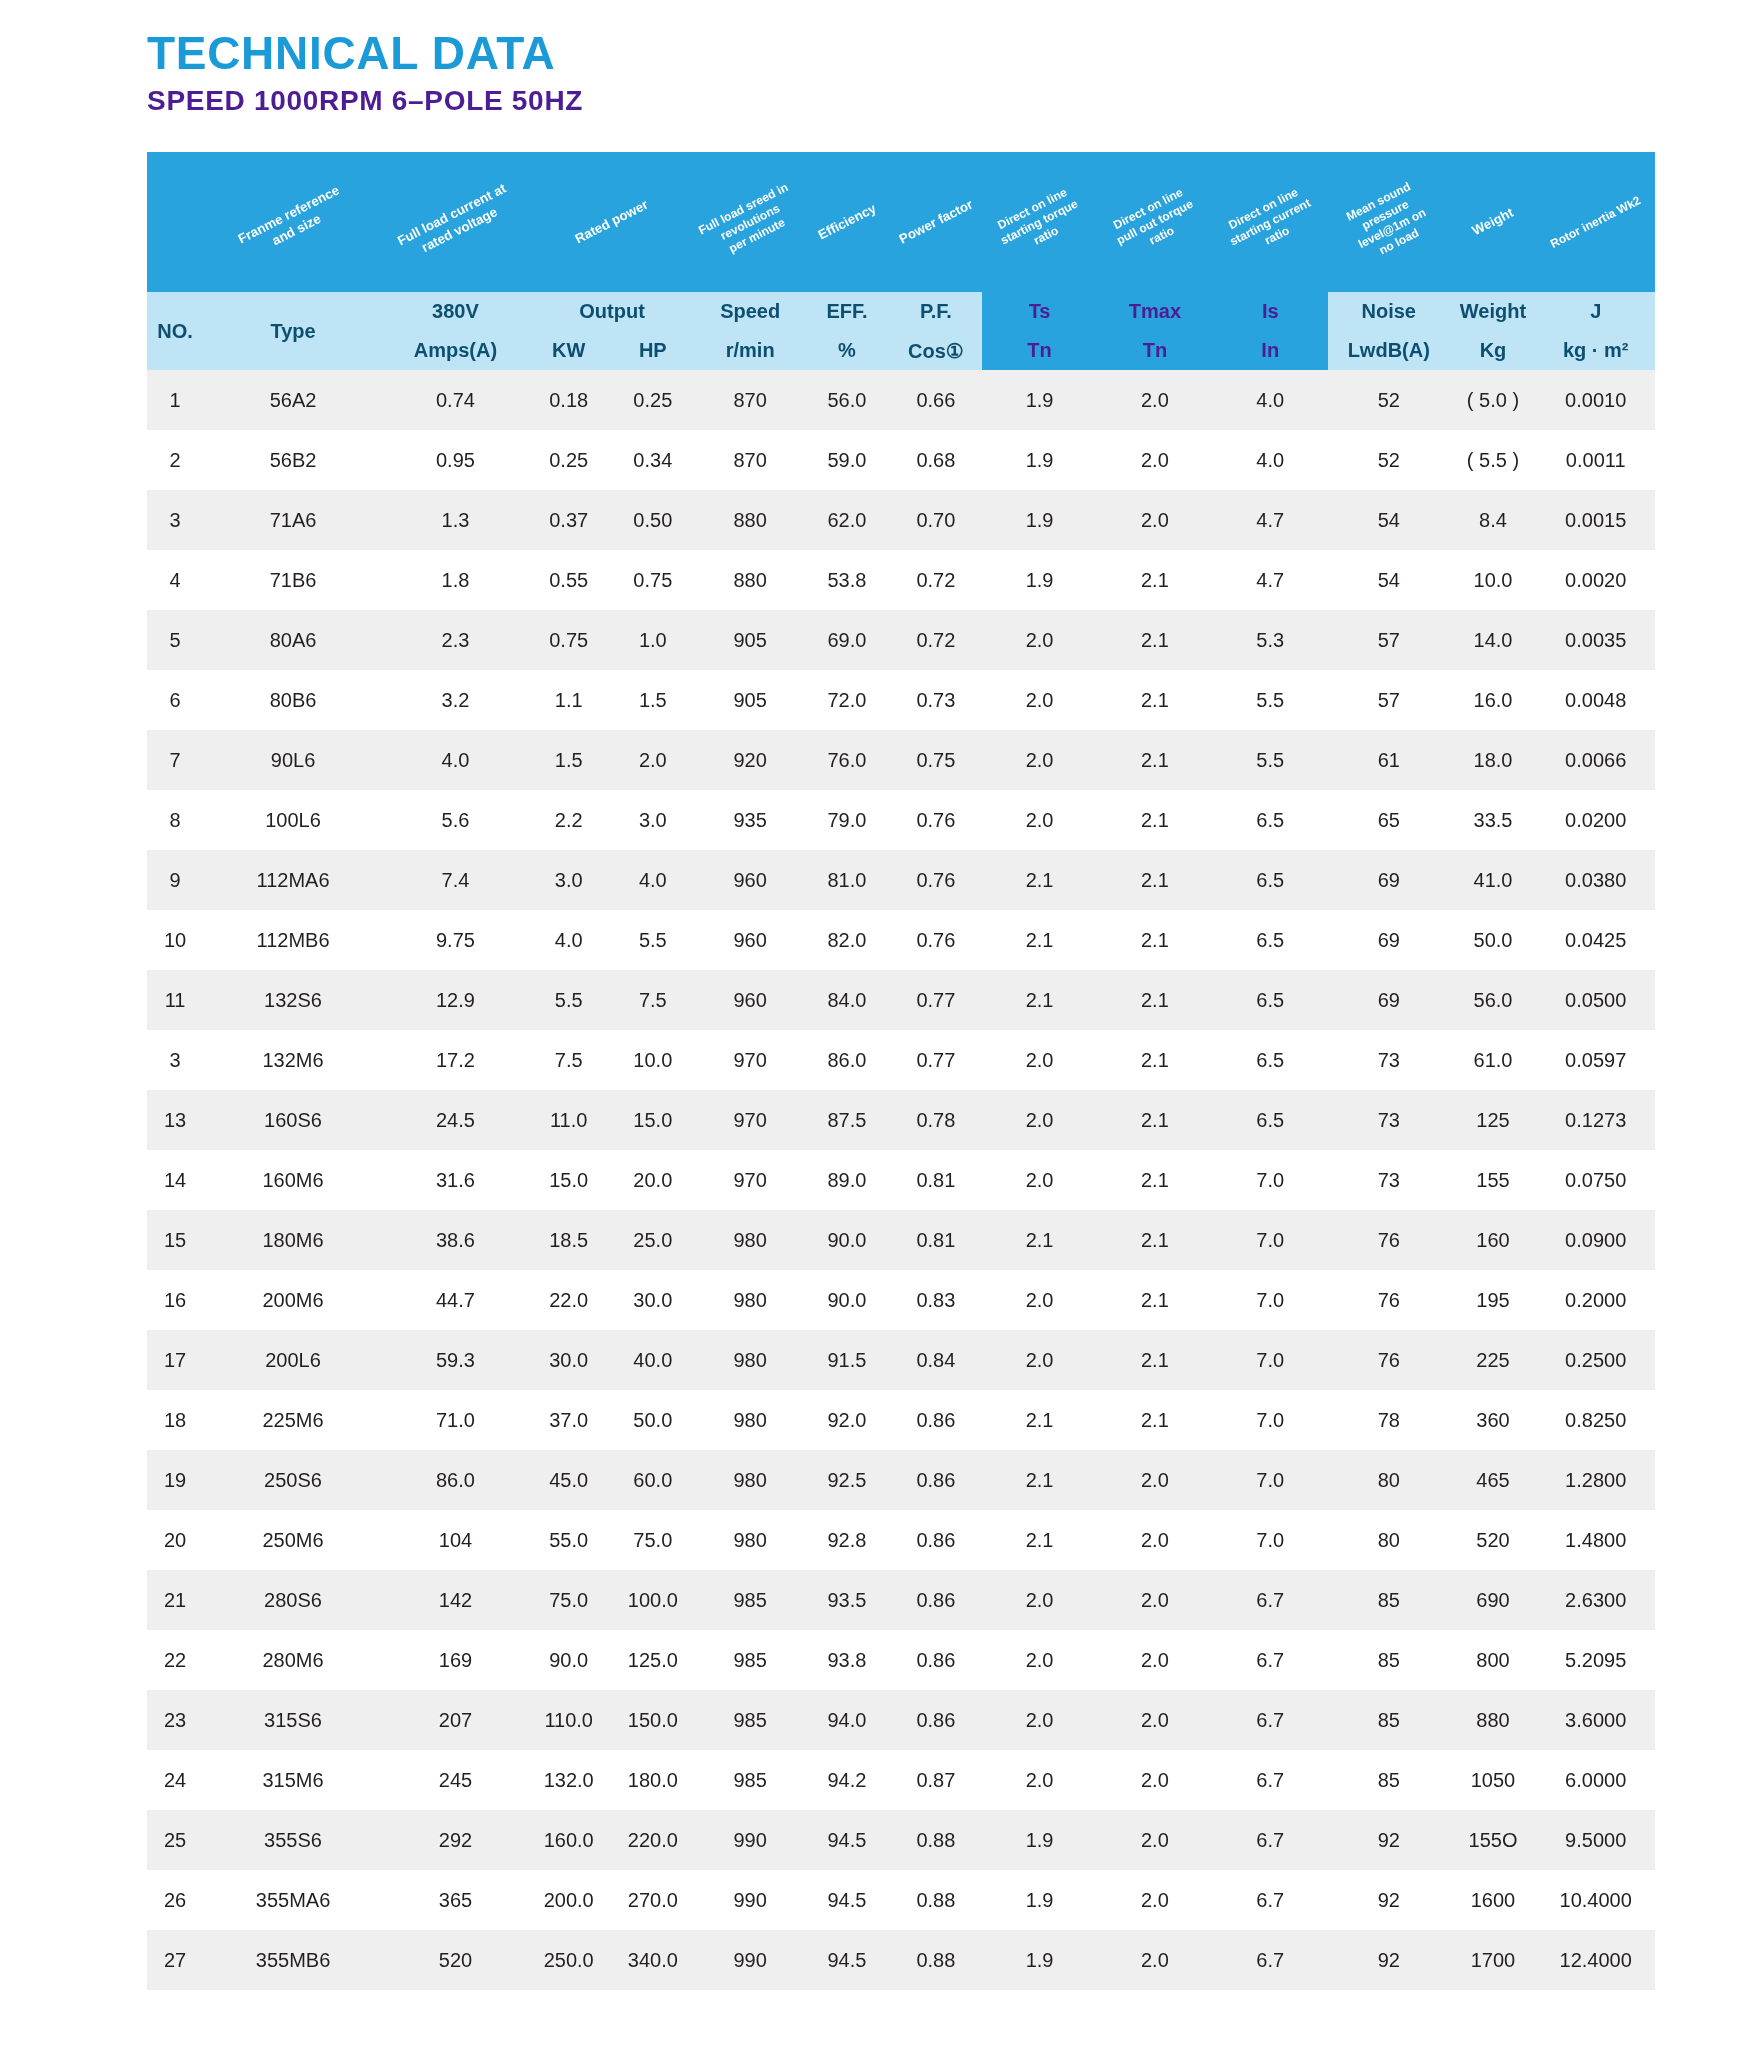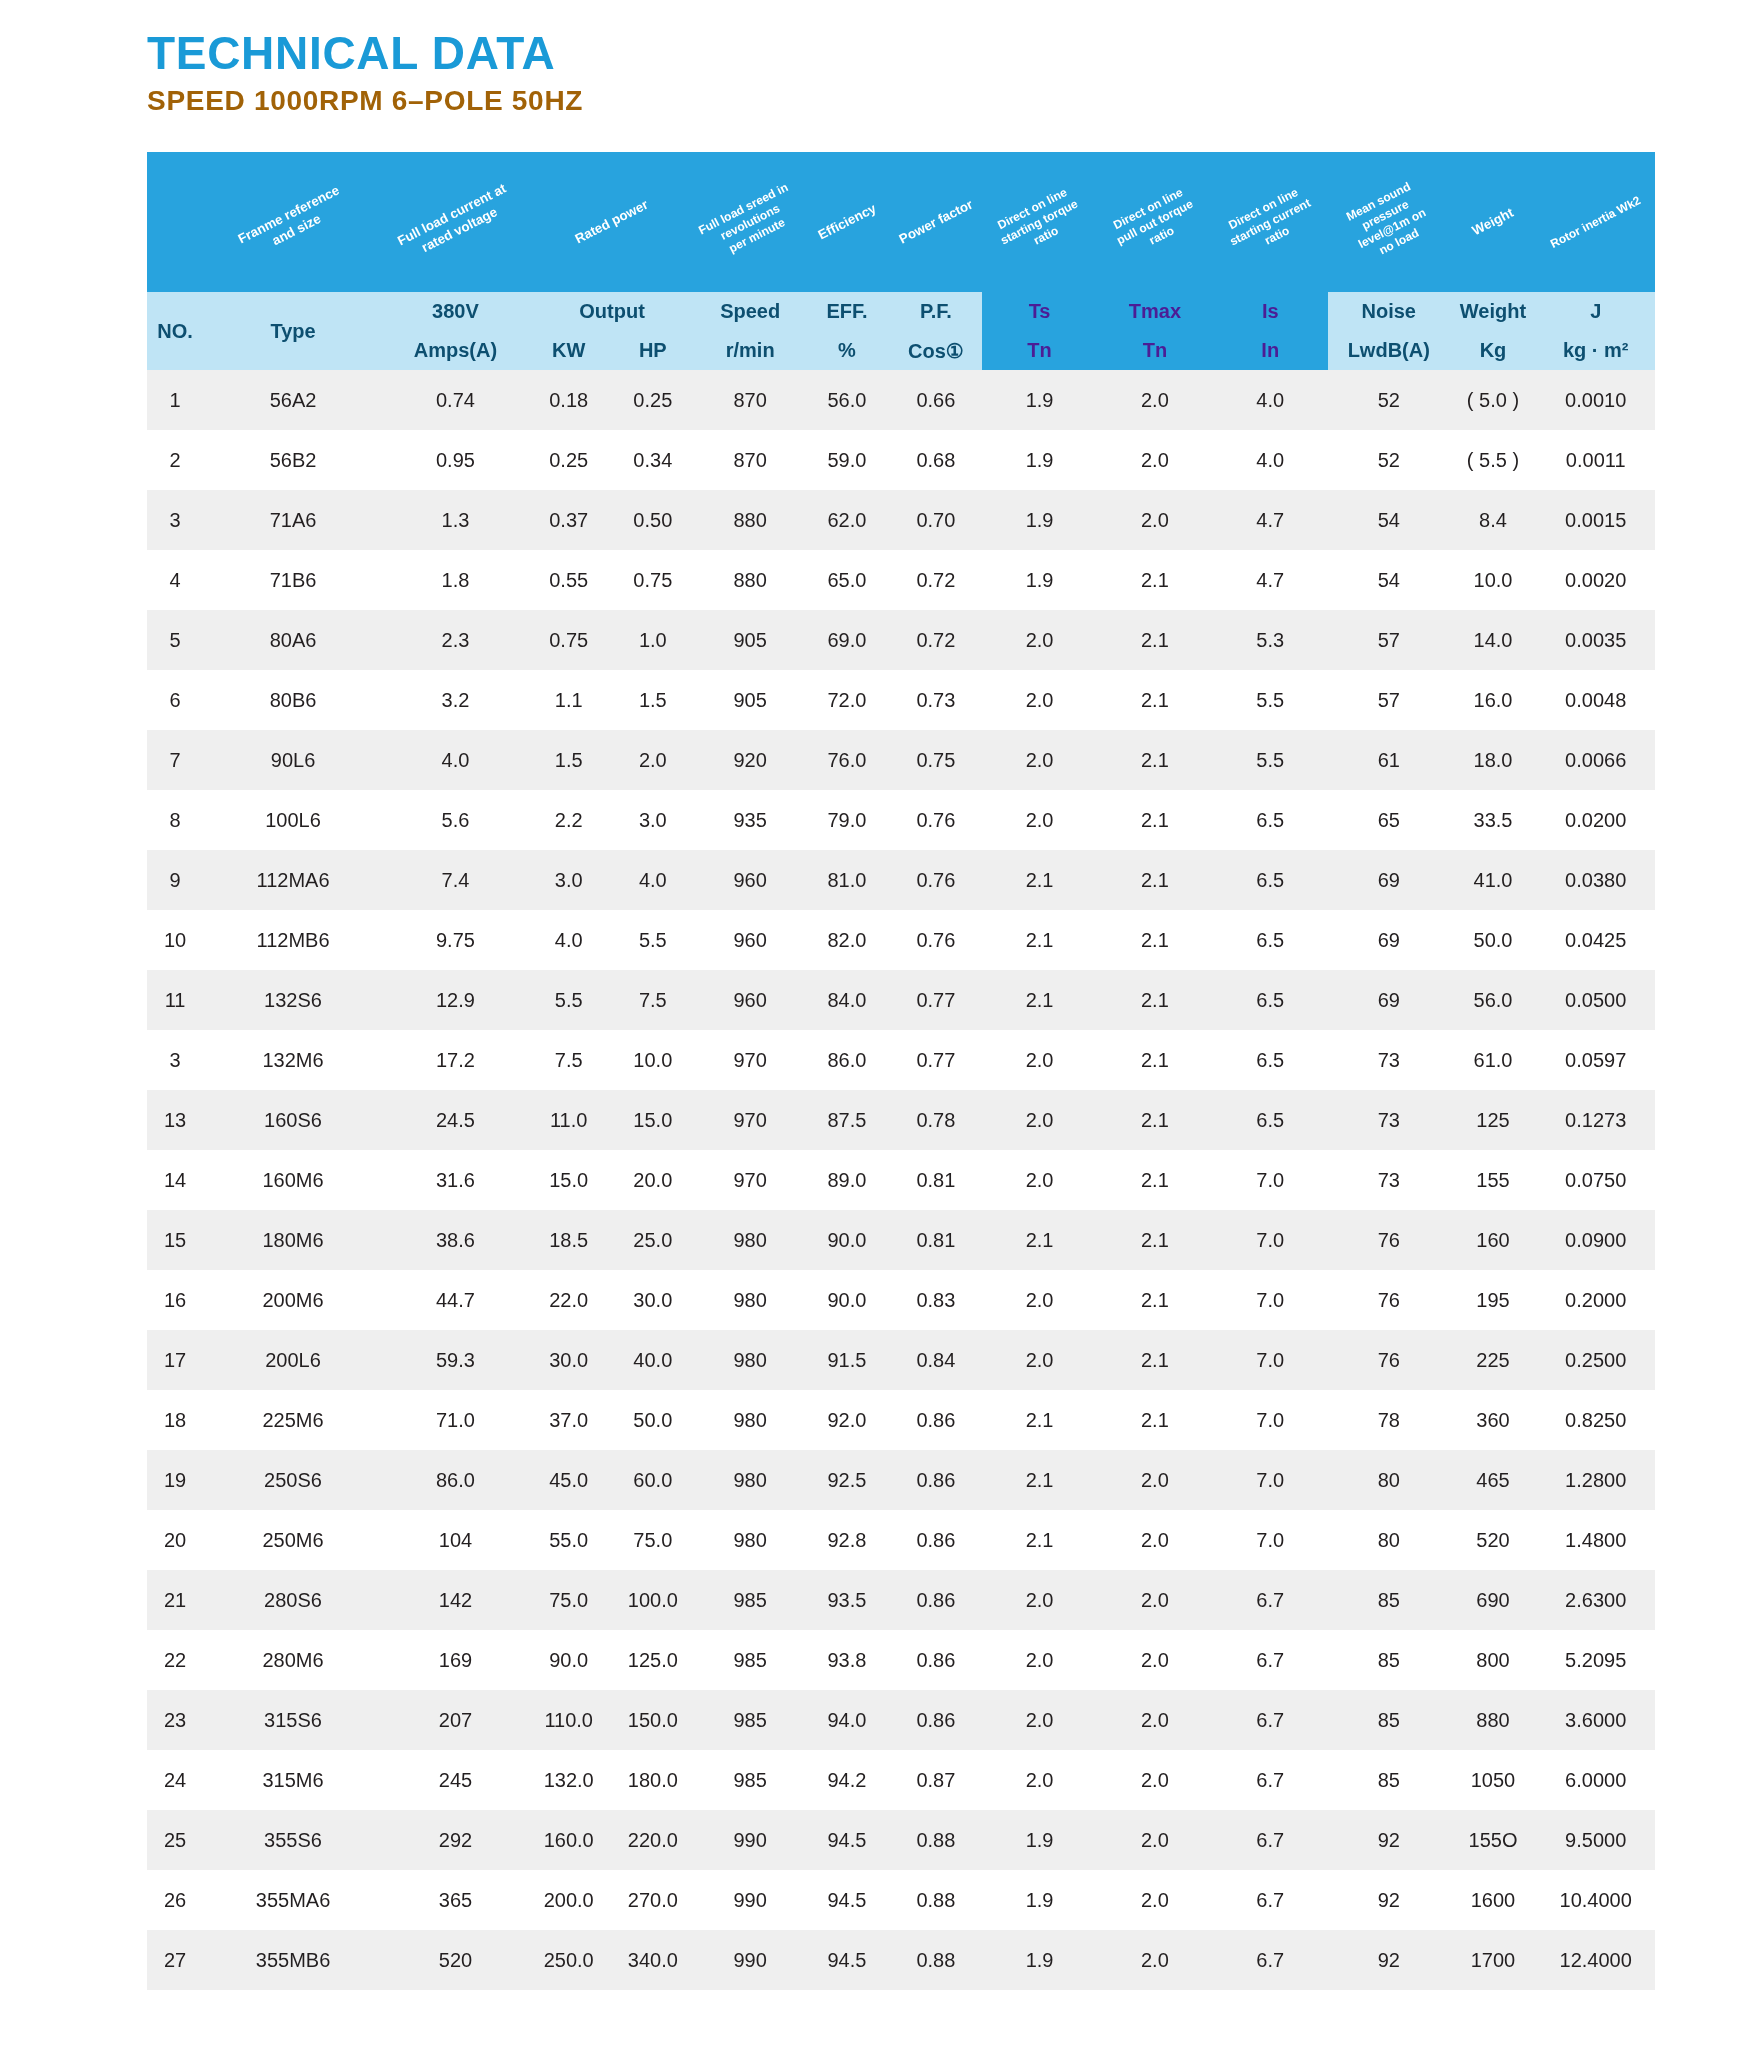--- a/index.html
+++ b/index.html
@@ -22,21 +22,21 @@
   }
   .title-main {
     color: #1a9ad7;
     font-size: 46px;
     font-weight: bold;
     letter-spacing: 0.7px;
     line-height: 1.1;
     margin-bottom: 7px;
   }
   .title-sub {
-    color: #a16207;
+    color: #4c1d95;
     font-size: 28px;
     font-weight: bold;
     letter-spacing: 0.7px;
     line-height: 1.1;
   }
 
   table.data {
     border-collapse: collapse;
     width: 1508px;
     table-layout: fixed;
@@ -305,21 +305,21 @@
           <td>8.4</td>
           <td>0.0015</td>
         </tr>
         <tr class="data-row even">
           <td>4</td>
           <td>71B6</td>
           <td>1.8</td>
           <td>0.55</td>
           <td>0.75</td>
           <td>880</td>
-          <td>65.0</td>
+          <td>53.8</td>
           <td>0.72</td>
           <td>1.9</td>
           <td>2.1</td>
           <td>4.7</td>
           <td>54</td>
           <td>10.0</td>
           <td>0.0020</td>
         </tr>
         <tr class="data-row odd">
           <td>5</td>

